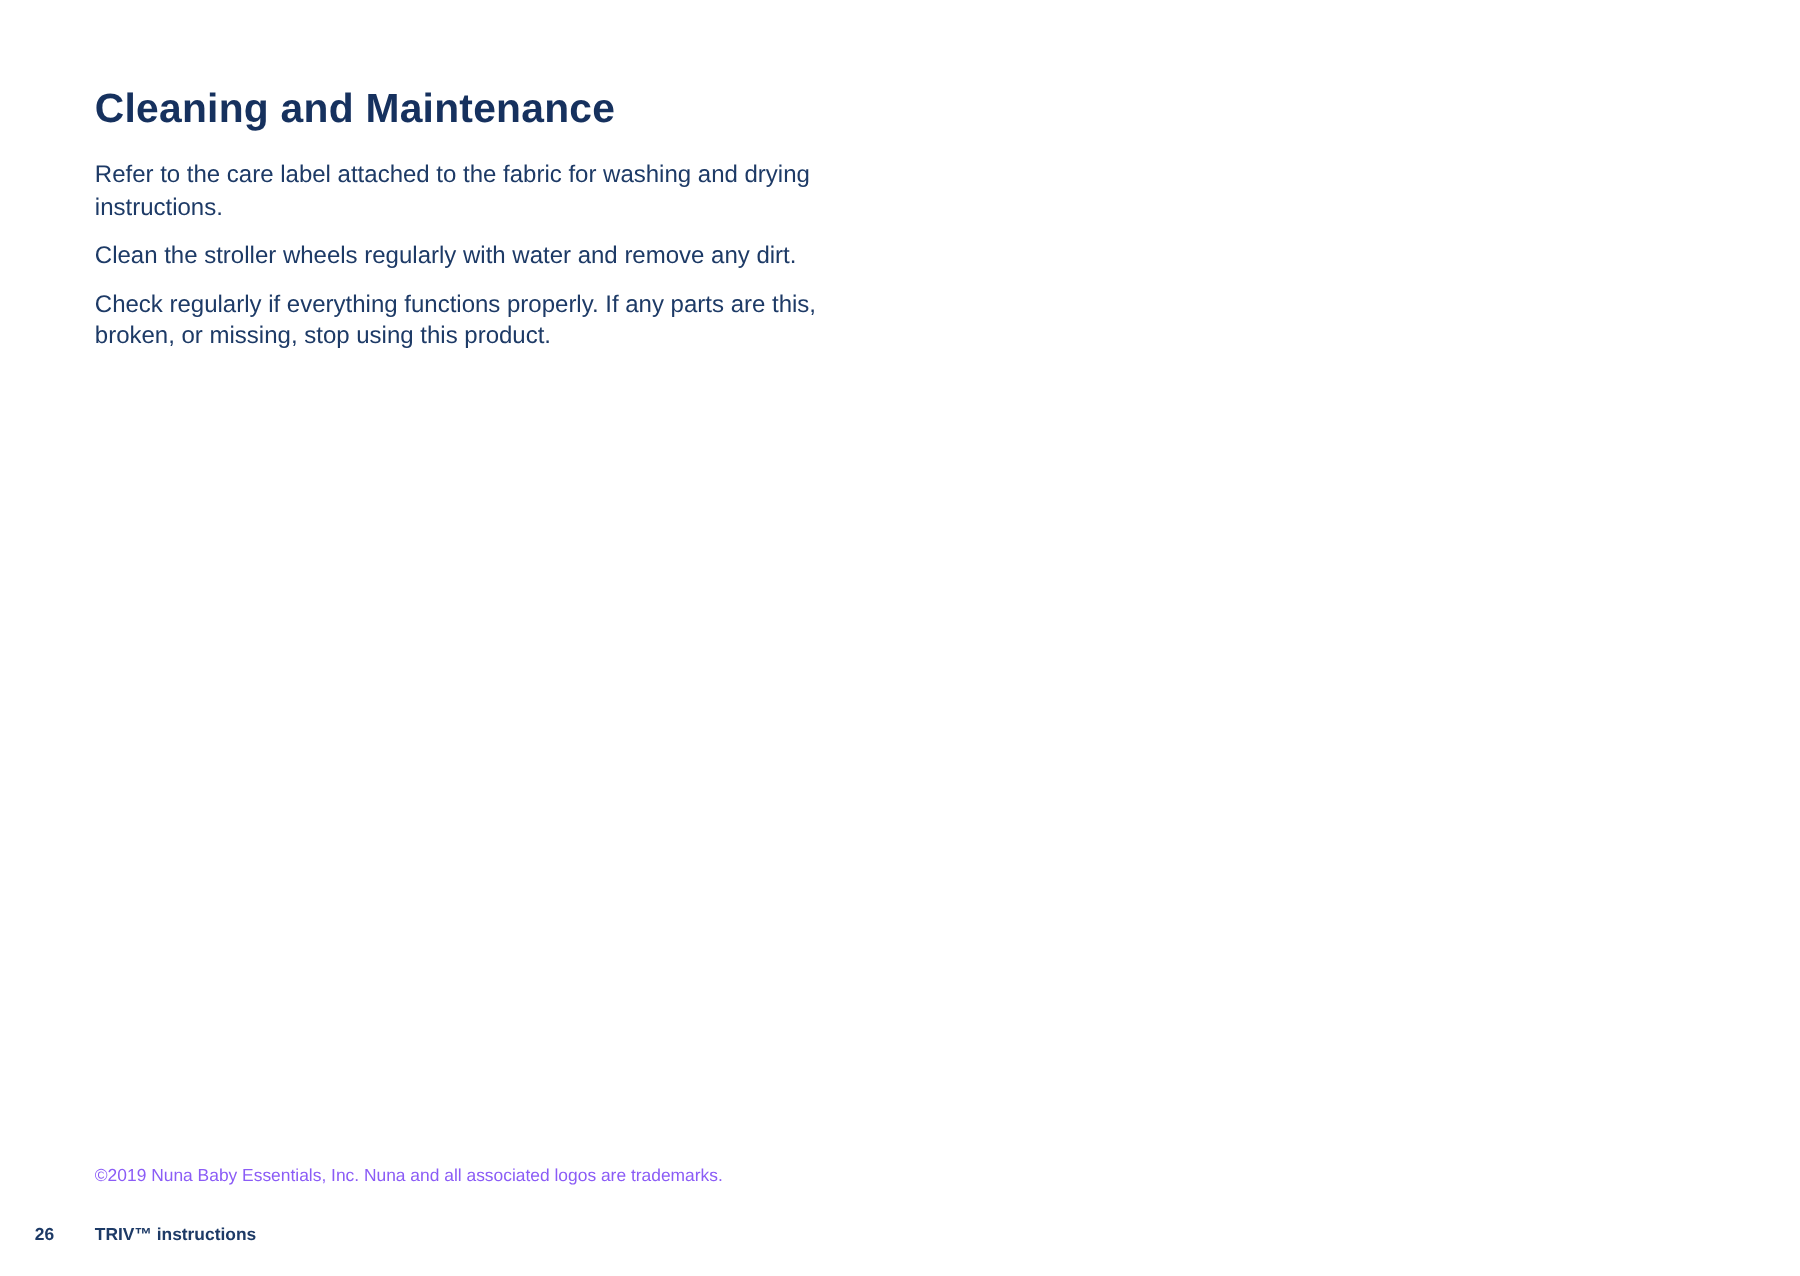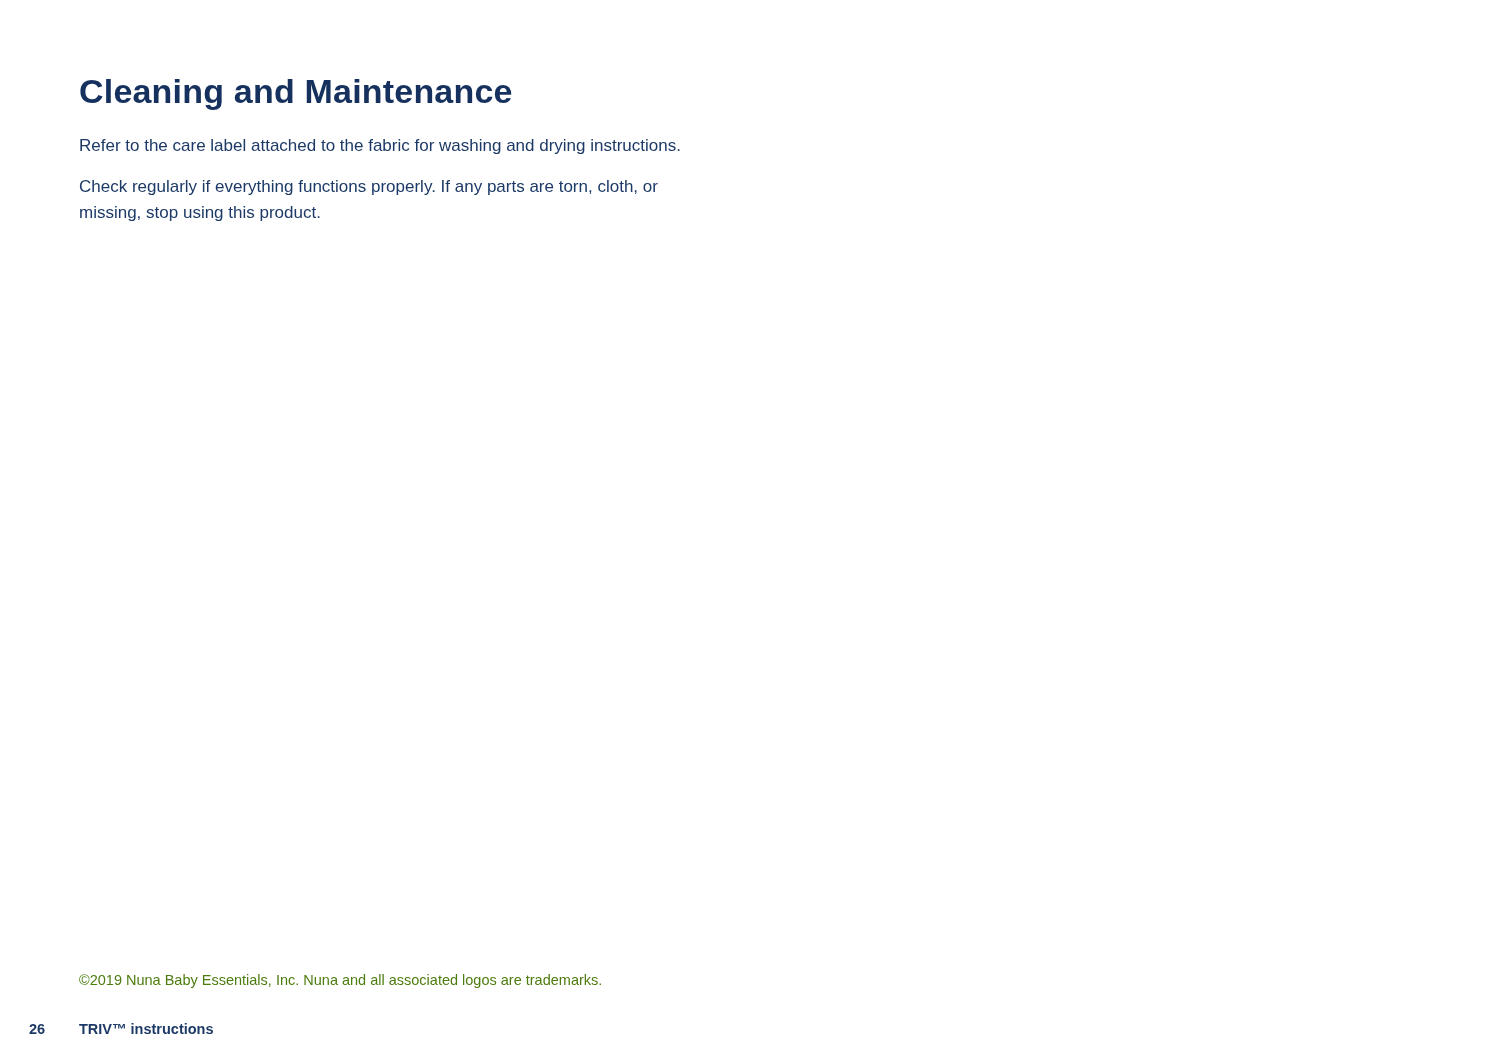--- a/index.html
+++ b/index.html
@@ -29,32 +29,32 @@
   }
   h1.page-title {
     margin: 0 0 22px 0;
     font-size: 34px;
     font-weight: 700;
     letter-spacing: 0.2px;
     color: #16315e;
   }
   .body-copy p {
     margin: 0 0 14px 0;
-    font-size: 17px;
+    font-size: 20px;
     line-height: 26.5px;
     font-weight: 400;
     color: #1d3a66;
   }
   .copyright {
     position: absolute;
     left: 79px;
     top: 971px;
     font-size: 14.5px;
     line-height: 18px;
-    color: #4d7c0f;
+    color: #8b5cf6;
   }
   .footer {
     position: absolute;
     left: 29px;
     top: 1021px;
     display: flex;
     align-items: flex-end;
     font-size: 14.5px;
     color: #1d3a66;
   }
@@ -69,21 +69,22 @@
 </head>
 <body>
 
 <div class="page">
 
   <div class="content">
     <h1 class="page-title">Cleaning and Maintenance</h1>
 
     <div class="body-copy">
       <p>Refer to the care label attached to the fabric for washing and drying instructions.</p>
-      <p>Check regularly if everything functions properly. If any parts are torn, cloth, or missing, stop using this product.</p>
+      <p>Clean the stroller wheels regularly with water and remove any dirt.</p>
+      <p>Check regularly if everything functions properly. If any parts are this, broken, or missing, stop using this product.</p>
     </div>
   </div>
 
   <div class="copyright">©2019 Nuna Baby Essentials, Inc. Nuna and all associated logos are trademarks.</div>
 
   <div class="footer">
     <span class="page-number">26</span>
     <span class="doc-title">TRIV™ instructions</span>
   </div>
 

